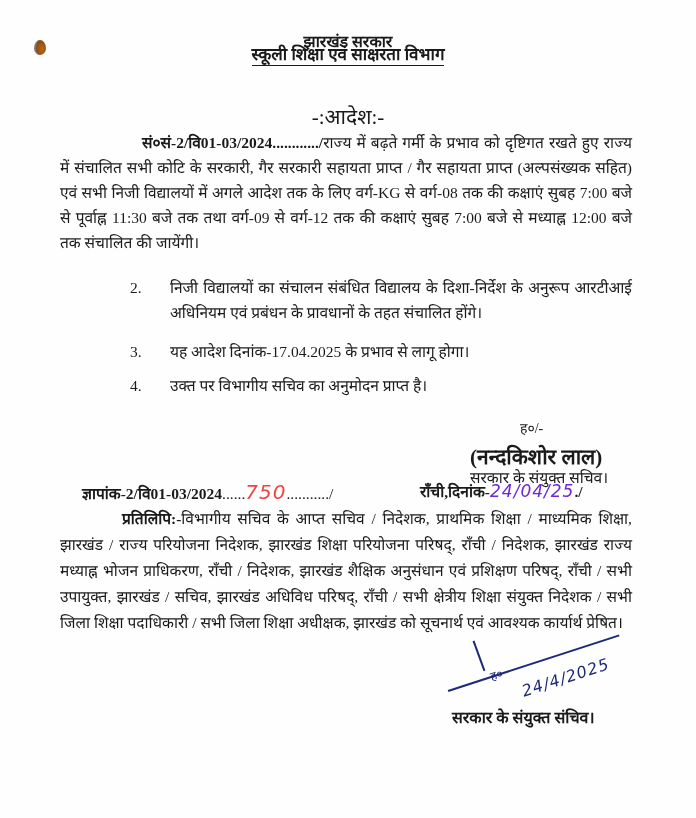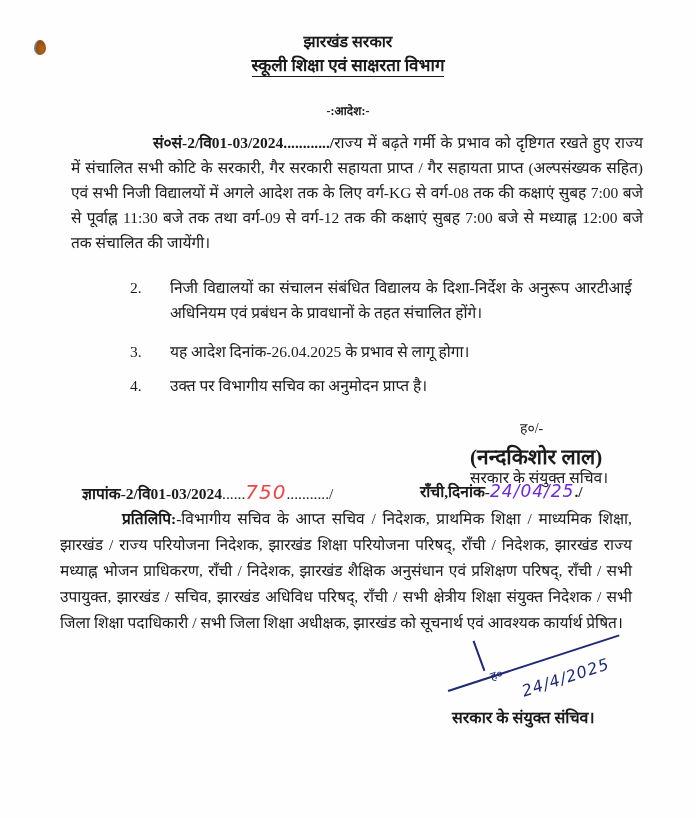--- a/index.html
+++ b/index.html
@@ -7,24 +7,24 @@
     body { position: relative; font-family: "Liberation Serif", "DejaVu Serif", serif; color: #1a1a1a; }
     .abs { position: absolute; }
     .pin {
       left: 34px; top: 40px; width: 12px; height: 15px;
       background: radial-gradient(ellipse at 60% 60%, #b8681a 0%, #8a4a10 70%, #6a3a0e 100%);
       border-radius: 50% 50% 50% 50% / 55% 55% 45% 45%;
       border-left: 2px solid #7a7a7a;
     }
     .center { left: 0; width: 696px; text-align: center; }
     .h1 { top: 30px; font-size: 16px; font-weight: bold; }
-    .h2 { top: 53px; font-size: 17px; font-weight: bold; }
+    .h2 { top: 42px; font-size: 17px; font-weight: bold; }
     .h2 span { border-bottom: 1.5px solid #1a1a1a; padding-bottom: 1px; }
-    .h3 { top: 102px; font-size: 12px; font-weight: bold; }
-    .para { left: 60px; width: 572px; font-size: 15.5px; line-height: 25px; text-align: justify; margin-left: 11px; }
+    .h3 { top: 102px; font-size: 21px; font-weight: normal; }
+    .para { left: 60px; width: 572px; font-size: 15.5px; line-height: 25px; text-align: justify; }
     .p1 { top: 130px; text-indent: 82px; }
     .p1 .ref { font-weight: bold; }
     .item { left: 130px; font-size: 15.5px; line-height: 25px; }
     .item .num { position: absolute; left: 0; width: 30px; }
     .item .txt { position: absolute; left: 40px; width: 462px; text-align: justify; }
     .i2 { top: 275px; }
     .i3 { top: 339px; }
     .i4 { top: 373px; }
     .sig-h { left: 520px; top: 418px; font-size: 14px; }
     .sig-name { left: 470px; top: 442px; font-size: 21px; font-weight: bold; }
@@ -52,21 +52,21 @@
 <div class="abs center h3">-:आदेश:-</div>
 
 <div class="abs para p1"><span class="ref">सं०सं-2/वि01-03/2024............/</span><span>राज्य में बढ़ते गर्मी के प्रभाव को दृष्टिगत रखते हुए राज्य में संचालित सभी कोटि के सरकारी, गैर सरकारी सहायता प्राप्त / गैर सहायता प्राप्त (अल्पसंख्यक सहित) एवं सभी निजी विद्यालयों में अगले आदेश तक के लिए वर्ग-KG से वर्ग-08 तक की कक्षाएं सुबह 7:00 बजे से पूर्वाह्न 11:30 बजे तक तथा वर्ग-09 से वर्ग-12 तक की कक्षाएं सुबह 7:00 बजे से मध्याह्न 12:00 बजे तक संचालित की जायेंगी।</span></div>
 
 <div class="abs item i2">
   <span class="num">2.</span>
   <span class="txt">निजी विद्यालयों का संचालन संबंधित विद्यालय के दिशा-निर्देश के अनुरूप आरटीआई अधिनियम एवं प्रबंधन के प्रावधानों के तहत संचालित होंगे।</span>
 </div>
 <div class="abs item i3">
   <span class="num">3.</span>
-  <span class="txt">यह आदेश दिनांक-26.04.2025 के प्रभाव से लागू होगा।</span>
+  <span class="txt">यह आदेश दिनांक-17.04.2025 के प्रभाव से लागू होगा।</span>
 </div>
 <div class="abs item i4">
   <span class="num">4.</span>
   <span class="txt">उक्त पर विभागीय सचिव का अनुमोदन प्राप्त है।</span>
 </div>
 
 <div class="abs sig-h">ह०/-</div>
 <div class="abs sig-name">(नन्दकिशोर लाल)</div>
 <div class="abs sig-title">सरकार के संयुक्त सचिव।</div>
 

